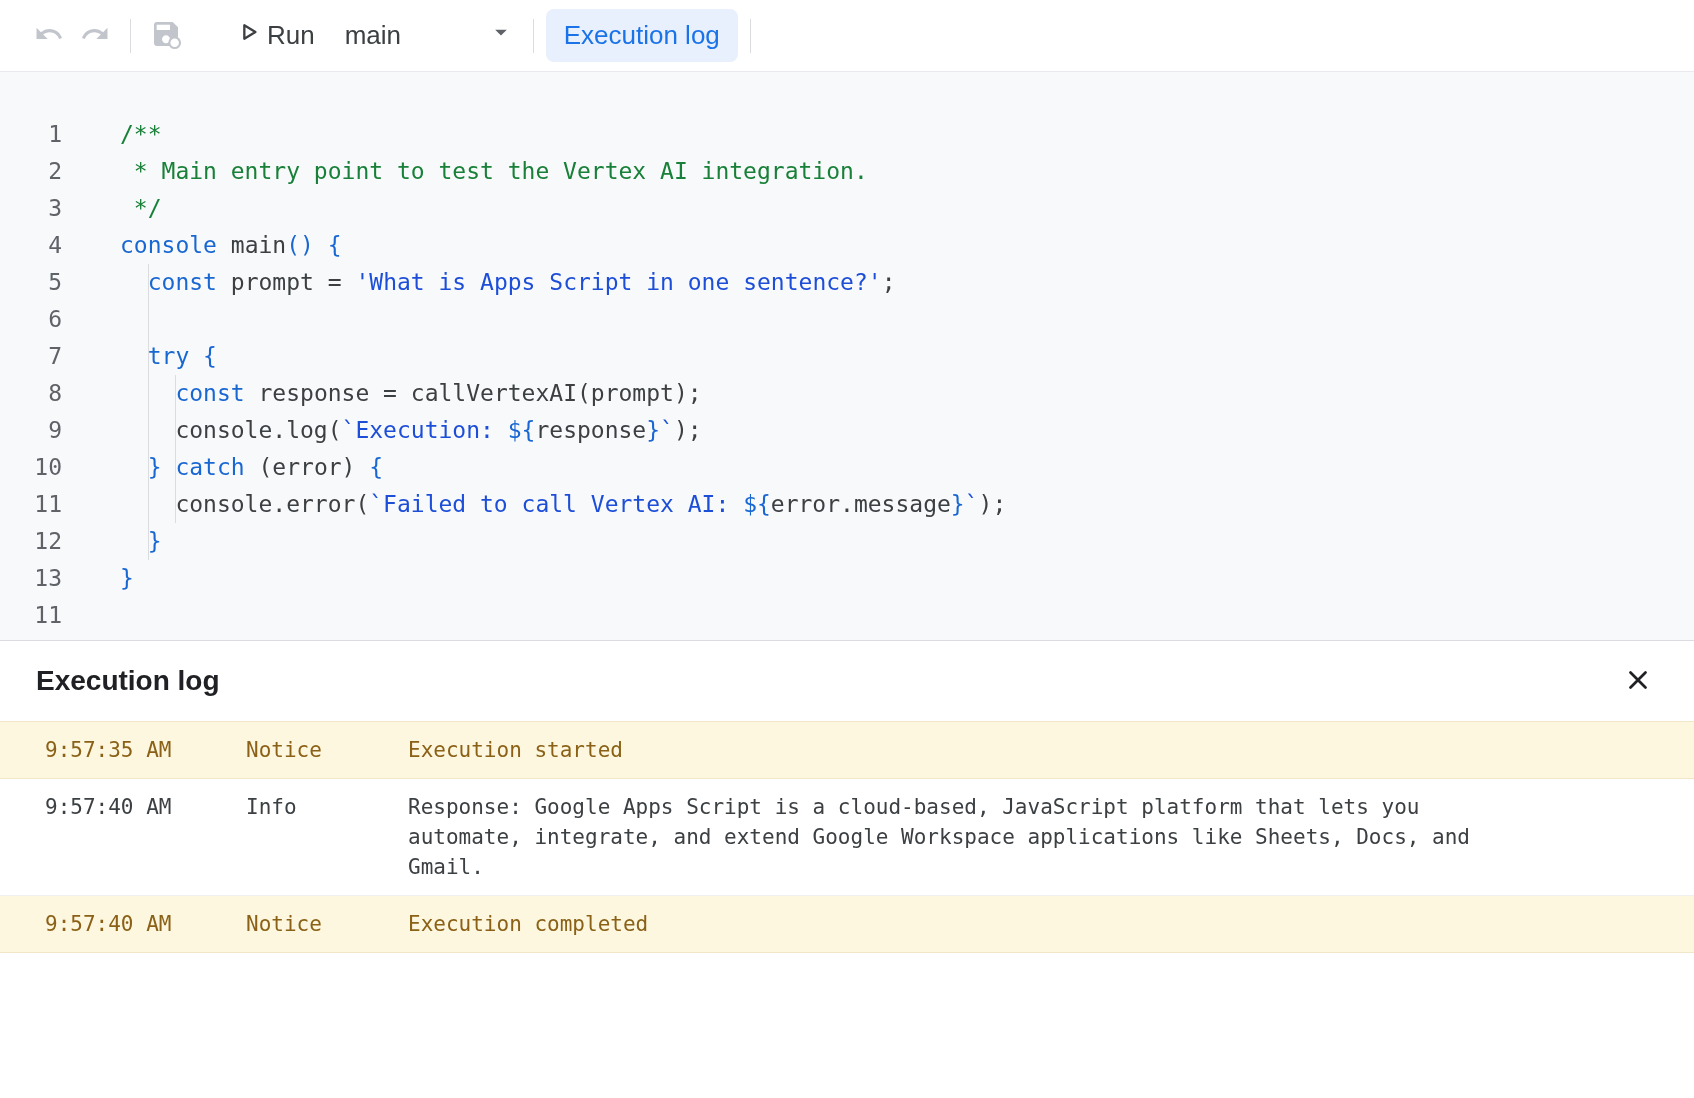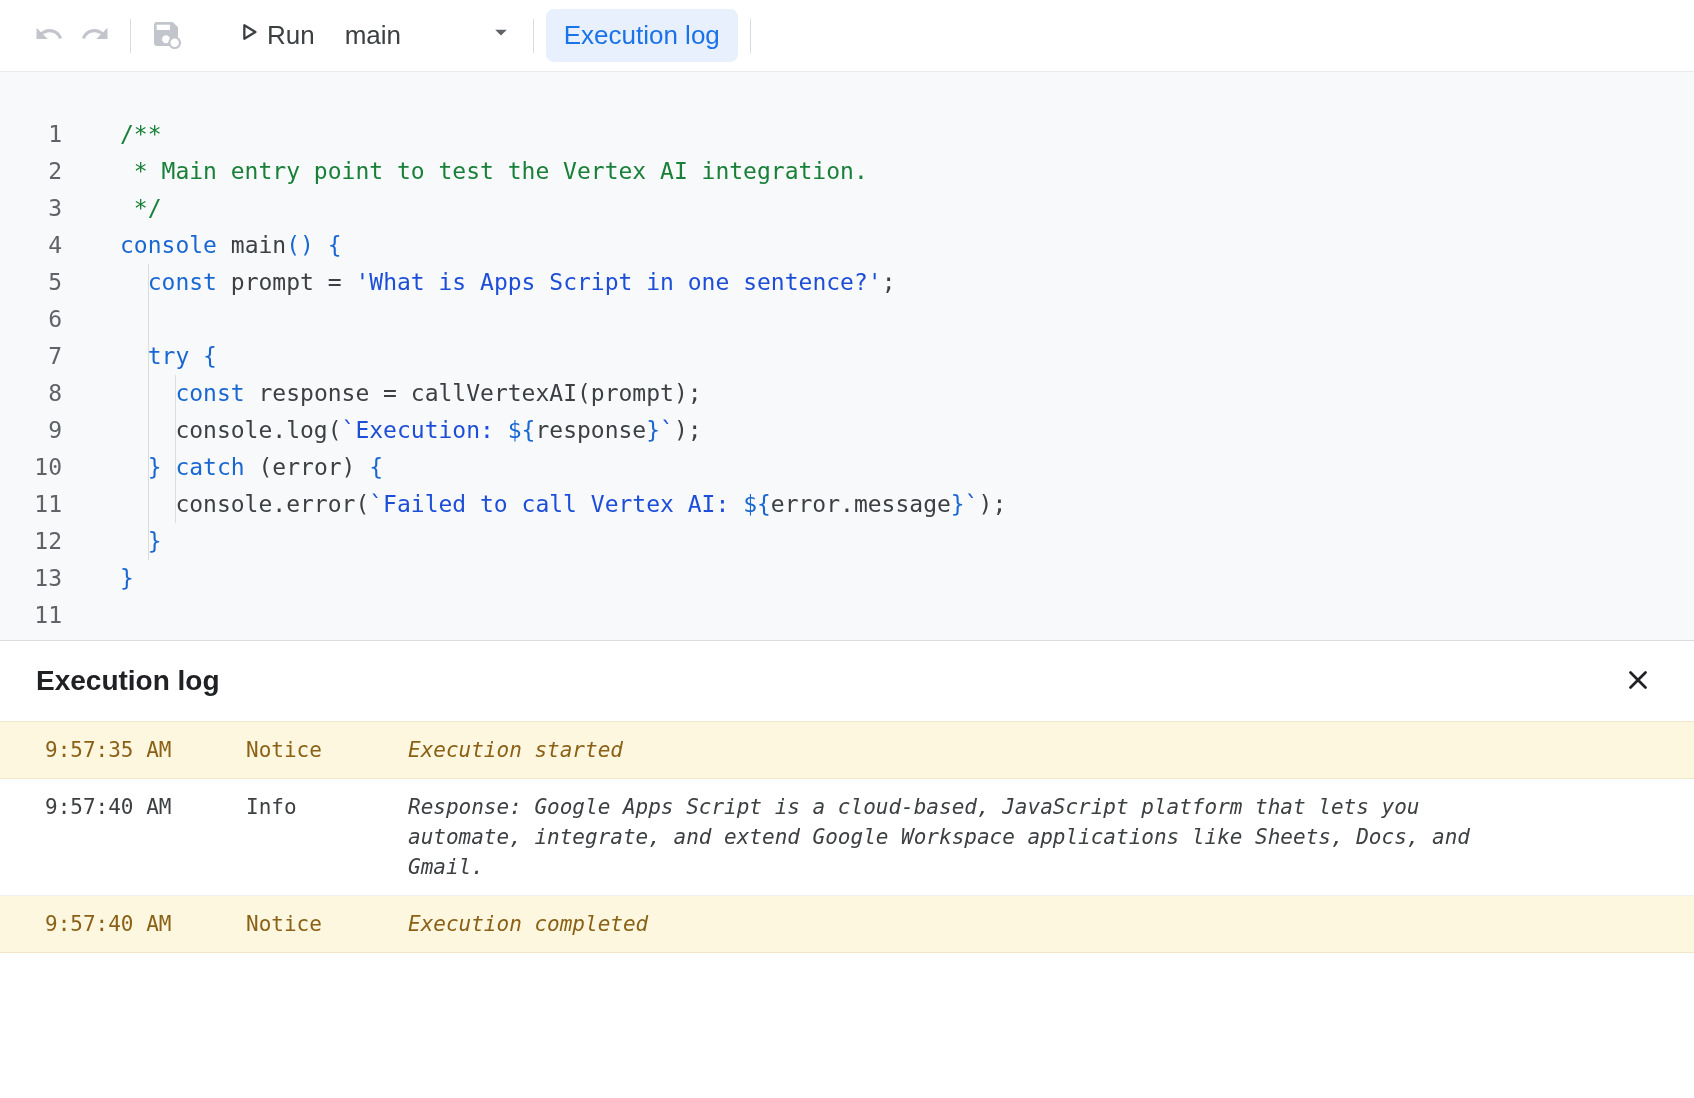--- a/index.html
+++ b/index.html
@@ -46,21 +46,21 @@
   .close-btn { width:44px; height:44px; display:flex; align-items:center; justify-content:center;
                background:none; border:none; cursor:pointer; border-radius:50%; }
 
   .log-row { display:flex; align-items:flex-start; padding:13px 0;
              font-family:"DejaVu Sans Mono", monospace; font-size:21px; line-height:30px;
              color:#3c4043; border-bottom:1px solid rgba(60,64,67,0.08);gap:14px; }
   .log-entries .log-row:first-child { border-top:1px solid #f1e7c6; }
   .log-row.log-notice { background:#fef7e0; color:#8a6116; border-bottom:1px solid #f1e7c6; }
   .log-time { width:232px; padding-left:45px; flex:none; }
   .log-level { width:148px; flex:none; }
-  .log-message { max-width:1100px;font-style:italic; }
+  .log-message { max-width:1100px; }
 </style>
 </head>
 <body>
 
 <div class="toolbar">
 
   <button class="icon-btn">
     <span>
       <svg width="30" height="30" viewBox="0 0 24 24">
           <path fill="#c2c6cc" d="M12.5 8c-2.65 0-5.05.99-6.9 2.6L2 7v9h9l-3.62-3.62c1.39-1.16 3.16-1.88 5.12-1.88 3.54 0 6.55 2.31 7.6 5.5l2.37-.78C21.08 11.03 17.15 8 12.5 8z"></path>

